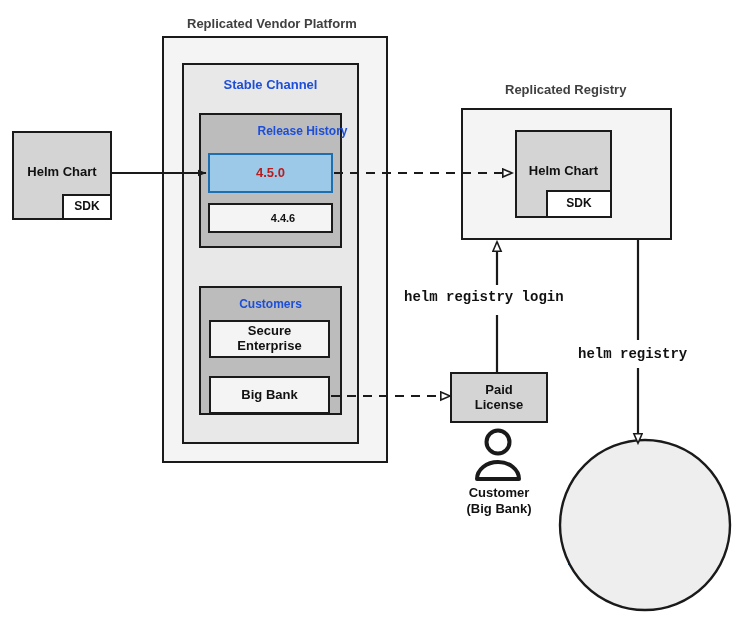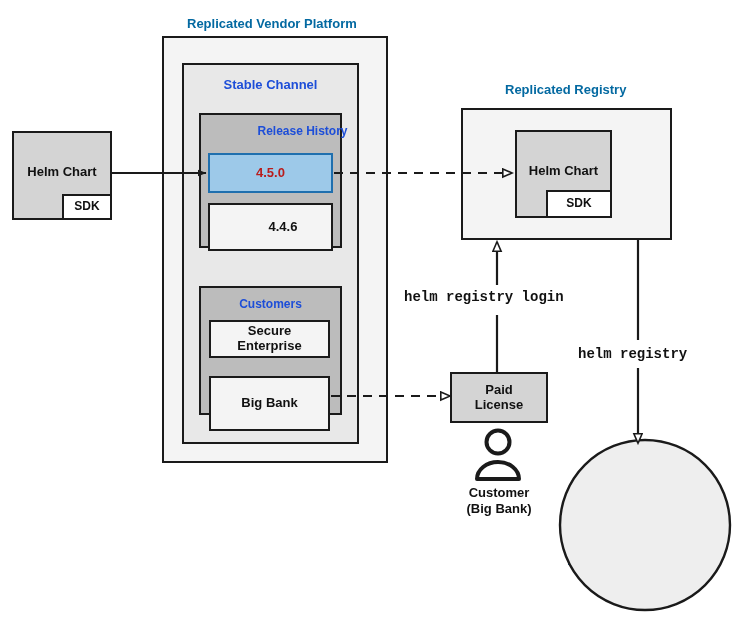--- a/index.html
+++ b/index.html
@@ -62,21 +62,21 @@
     font-family: "Liberation Mono", monospace;
     font-weight: bold;
     font-size: 14px;
     color: #111111;
     white-space: nowrap;
   }
   .title-text {
     position: absolute;
     font-weight: bold;
     font-size: 13px;
-    color: #0369a1;
+    color: #404040;
     white-space: nowrap;
   }
 </style>
 </head>
 <body>
 
 <div id="stage">
 
   <div class="box fill-mid" style="left:12px; top:131px; width:100px; height:89px; font-size:13px; align-items:flex-start; padding-top:32px;">
     <span>Helm Chart</span>
@@ -94,34 +94,34 @@
   </div>
 
   <div class="box fill-dark" style="left:199px; top:113px; width:143px; height:135px; display:block;">
     <div class="grouplabel" style="top:10px; font-size:12px;margin-left:32px;">Release History</div>
   </div>
 
   <div class="box fill-blue" style="left:208px; top:153px; width:125px; height:40px; font-size:13px;">
     <span>4.5.0</span>
   </div>
 
-  <div class="box fill-lightest" style="left:208px; top:203px; width:125px; height:48px; font-size:13px;padding-left:25px;">
+  <div class="box fill-lightest" style="left:208px; top:203px; width:125px; height:30px; font-size:11px;padding-left:25px;">
     <span>4.4.6</span>
   </div>
 
   <div class="box fill-dark" style="left:199px; top:286px; width:143px; height:129px; display:block;">
     <div class="grouplabel" style="top:10px; font-size:12px;">Customers</div>
   </div>
 
   <div class="box fill-lightest" style="left:209px; top:320px; width:121px; height:38px; font-size:13px;">
     <span style="white-space:pre-line;">Secure
 Enterprise</span>
   </div>
 
-  <div class="box fill-lightest" style="left:209px; top:376px; width:121px; height:55px; font-size:13px;">
+  <div class="box fill-lightest" style="left:209px; top:376px; width:121px; height:38px; font-size:13px;">
     <span>Big Bank</span>
   </div>
 
   <div class="title-text" style="left:505px; top:82px; font-size:13px;">Replicated Registry</div>
 
   <div class="box fill-lightest" style="left:461px; top:108px; width:211px; height:132px; display:block;"></div>
 
   <div class="box fill-mid" style="left:515px; top:130px; width:97px; height:88px; font-size:13px; align-items:flex-start; padding-top:32px;">
     <span>Helm Chart</span>
   </div>

